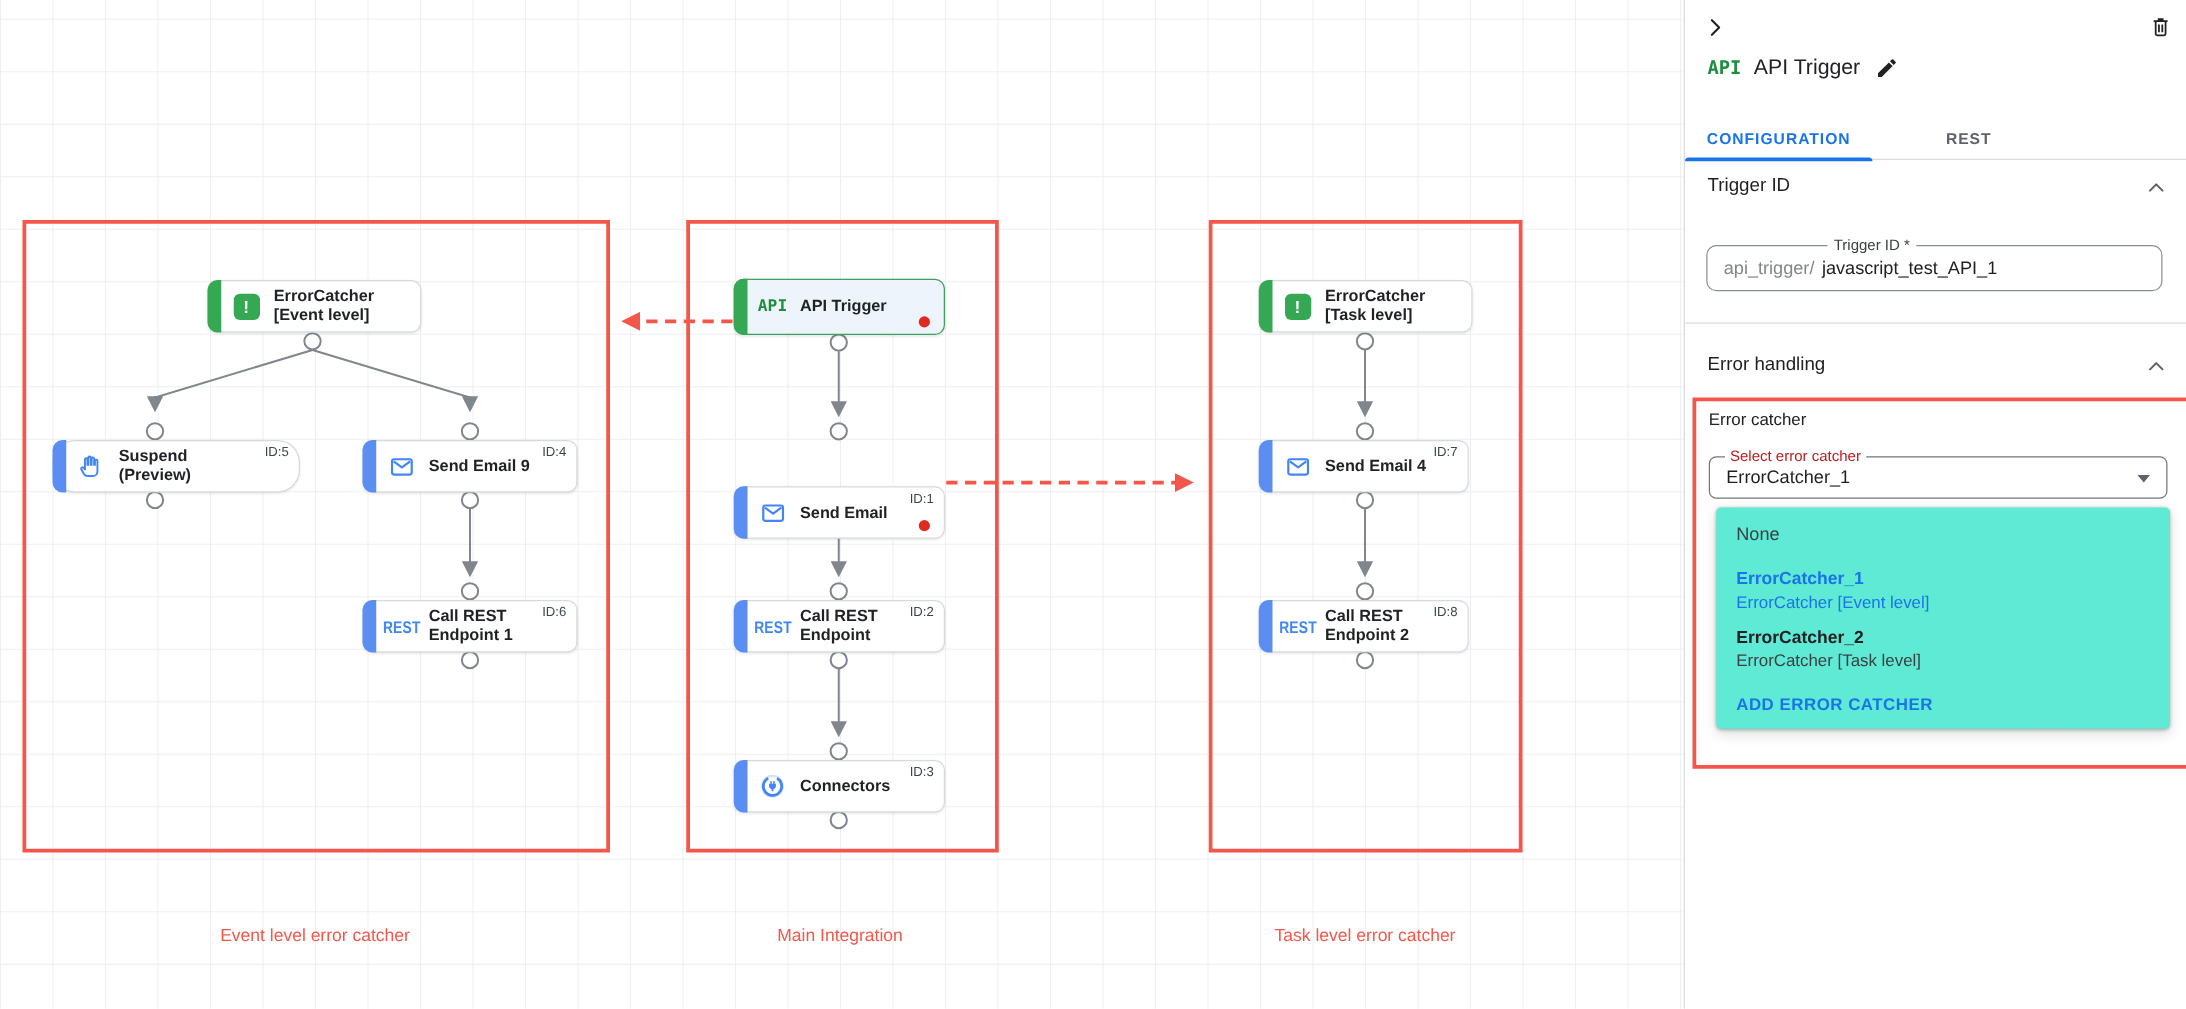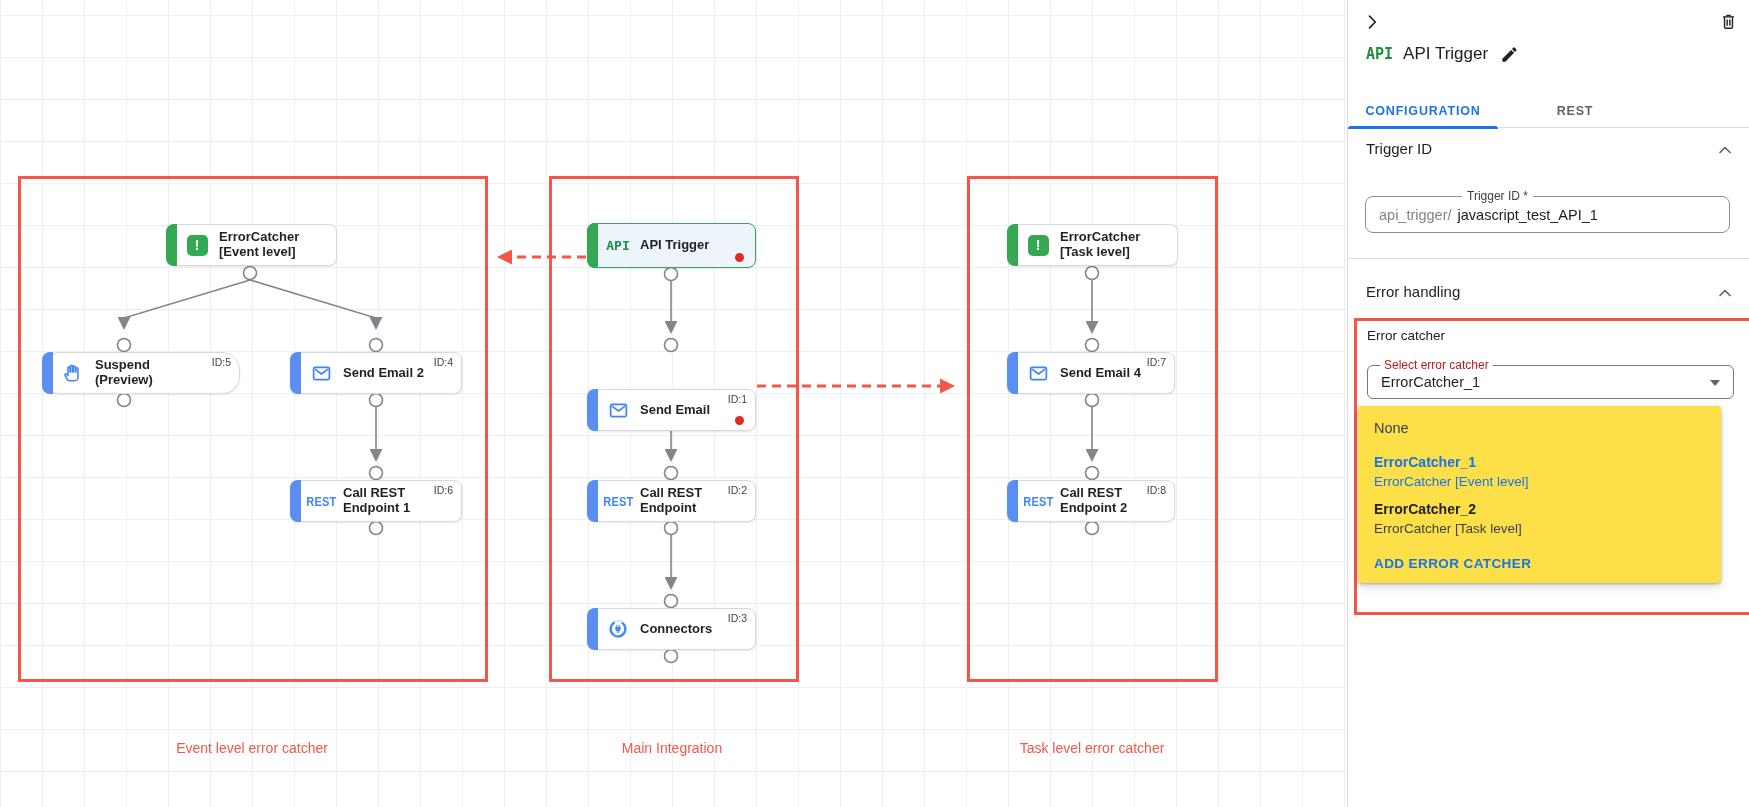--- a/index.html
+++ b/index.html
@@ -53,21 +53,21 @@
   .field .fvalue { font-size:14.5px; color:#202124; margin-left:6px; }
   .p-divider { position:absolute; left:0; width:402px; border-top:1px solid #dadce0; }
   .redsec { position:absolute; left:6px; top:318px; width:463px; height:297px; border:3px solid #f4574a; }
   .ec-label { position:absolute; left:10px; top:7px; font-size:13.5px; color:#202124; }
   .selbox { position:absolute; left:10px; top:44px; width:367px; height:34px; border:1px solid #747775; border-radius:6px;
     background:#fff; display:flex; align-items:center; padding-left:13px; cursor:pointer; }
   .selbox .slegend { position:absolute; top:-8px; left:12px; background:#fff; padding:0 4px; font-size:12px; color:#b91c1c; }
   .selbox .sval { font-size:14.5px; color:#1f1f1f; }
   .selbox .caret { position:absolute; right:13px; top:14px; width:0; height:0; border-left:5px solid transparent;
     border-right:5px solid transparent; border-top:6px solid #5f6368; }
-  .menu { position:absolute; left:1px; top:85px; width:363px; height:177px; background:#fde047; border-radius:4px;
+  .menu { position:absolute; left:16px; top:85px; width:363px; height:177px; background:#5eead4; border-radius:4px;
     box-shadow:0 1px 3px rgba(0,0,0,.28), 0 4px 10px rgba(60,64,67,.18); padding:12px 16px; }
   .mi-none { font-size:14.5px; color:#3c4043; padding:2px 0 12px; cursor:pointer; }
   .mi-group { padding:4px 0; cursor:pointer; }
   .mi-name { font-size:14px; font-weight:600; color:#202124; line-height:20px; }
   .mi-desc { font-size:13.5px; color:#3c4043; line-height:19px; }
   .mi-group.sel .mi-name, .mi-group.sel .mi-desc { color:#1a73e8; }
   .mi-add { margin-top:14px; font-size:13.5px; font-weight:600; letter-spacing:.4px; color:#1a73e8; cursor:pointer; }
 </style>
 </head>
 <body>
@@ -151,21 +151,21 @@
     </div>
 
     <div class="node" style="left:290px; top:352px; width:172px;">
       <span class="bar"></span>
       <span class="icon">
         <svg viewBox="0 0 24 24" width="21" height="21">
             <rect x="3" y="5" width="18" height="14" rx="1.8" fill="#fff" stroke="#4285f4" stroke-width="2"></rect>
             <path d="M4.5 7l7.5 5.5L19.5 7" fill="none" stroke="#4285f4" stroke-width="2" stroke-linejoin="round"></path>
           </svg>
       </span>
-      <span class="nlabel">Send Email 2</span>
+      <span class="nlabel">Send Email 9</span>
       <span class="nid">ID:4</span>
     </div>
 
     <div class="node" style="left:290px; top:480px; width:172px;">
       <span class="bar"></span>
       <span class="icon">
           <span class="t-rest">REST</span>
         </span>
       <span class="nlabel">Call REST Endpoint 1</span>
       <span class="nid">ID:6</span>

